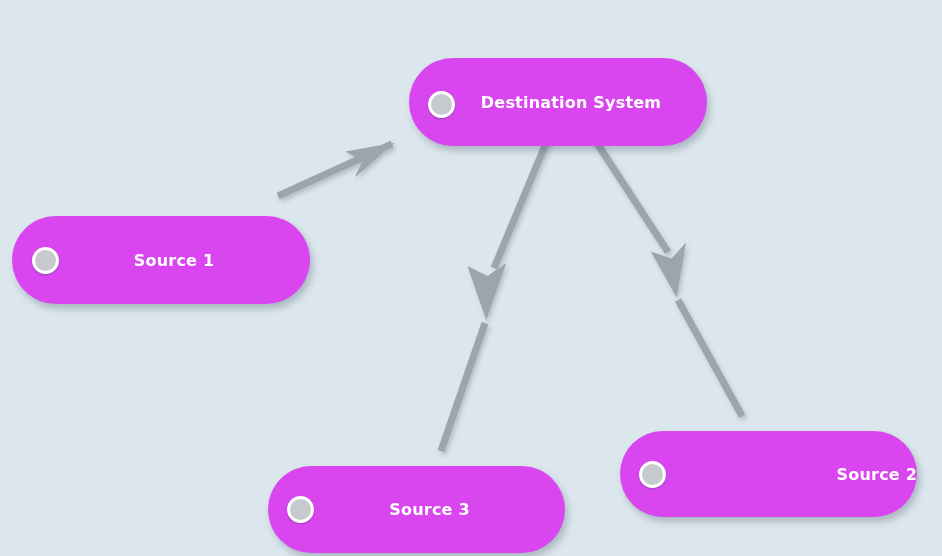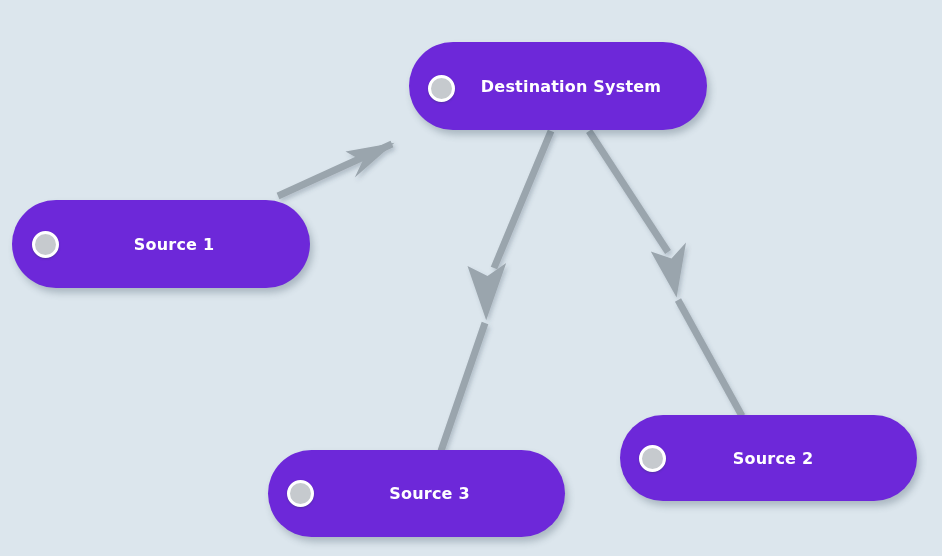--- a/index.html
+++ b/index.html
@@ -24,24 +24,25 @@
     left: 0;
     top: 0;
     width: 942px;
     height: 556px;
   }
   .node {
     position: absolute;
     box-sizing: border-box;
     display: flex;
     align-items: center;
-    background: #6d28d9;
+    background: #d946ef;
     border-radius: 999px;
     box-shadow: 3px 5px 7px rgba(60, 80, 95, 0.30);
     z-index: 5;
+    margin-top: 16px;
   }
   .node-icon {
     position: absolute;
     border-radius: 50%;
     background: #c6cace;
     border: 3px solid #ffffff;
     box-shadow: 0 1px 2px rgba(40, 60, 75, 0.35);
     box-sizing: border-box;
   }
   .node-label {
@@ -92,21 +93,21 @@
     <span class="node-label" style="font-size:16px; padding-left:26px;">Destination System</span>
   </div>
 
   <div class="node" style="left:12px; top:200px; width:298px; height:88px;justify-content:flex-end;">
     <span class="node-icon" style="left:20px; top:31px; width:27px; height:27px;"></span>
     <span class="node-label" style="font-size:16px; padding-left:26px;">Source 1</span>
   </div>
 
   <div class="node" style="left:620px; top:415px; width:297px; height:86px;">
     <span class="node-icon" style="left:19px; top:30px; width:27px; height:27px;"></span>
-    <span class="node-label" style="font-size:16px; padding-left:9px;">Source 2</span>
+    <span class="node-label" style="font-size:16px; padding-left:9px;text-align:right;">Source 2</span>
   </div>
 
   <div class="node" style="left:268px; top:450px; width:297px; height:87px;justify-content:flex-end;">
     <span class="node-icon" style="left:19px; top:30px; width:27px; height:27px;"></span>
     <span class="node-label" style="font-size:16px; padding-left:26px;">Source 3</span>
   </div>
 
 </div>
 
 </body></html>

